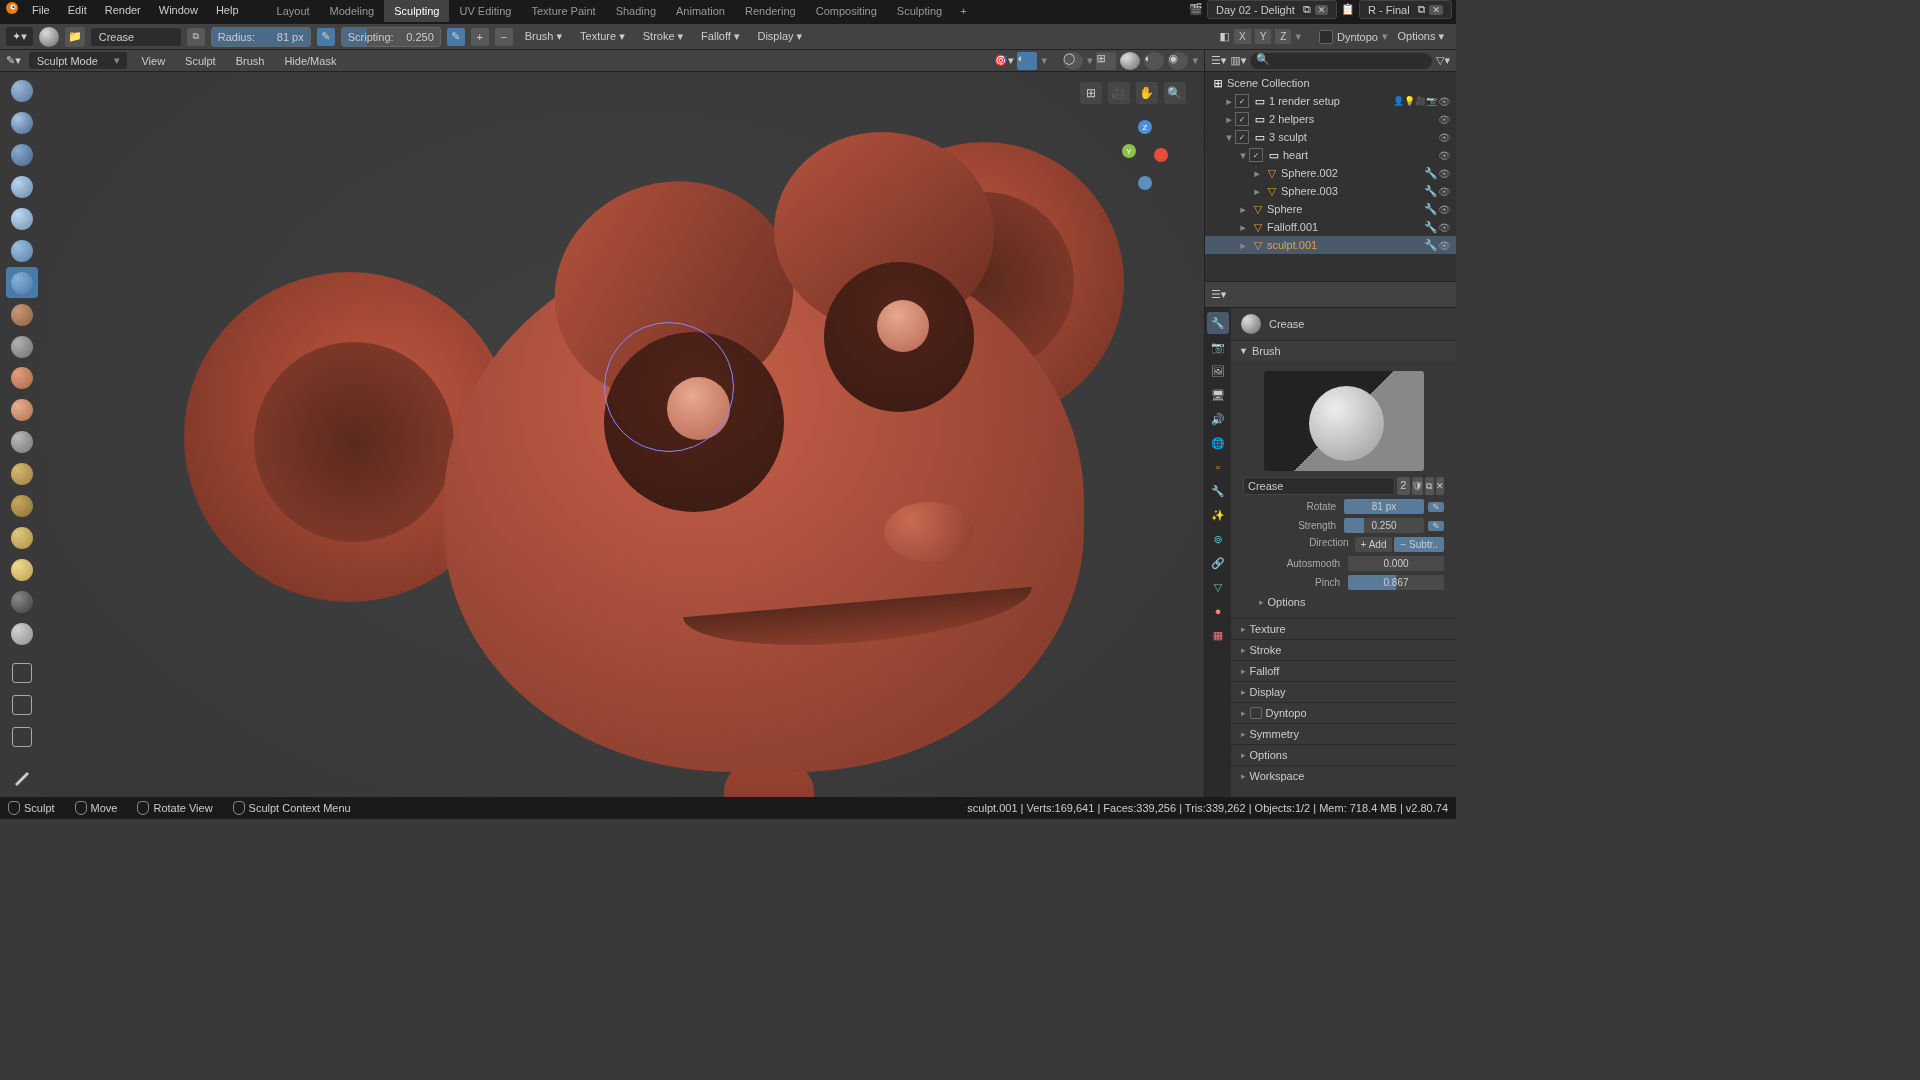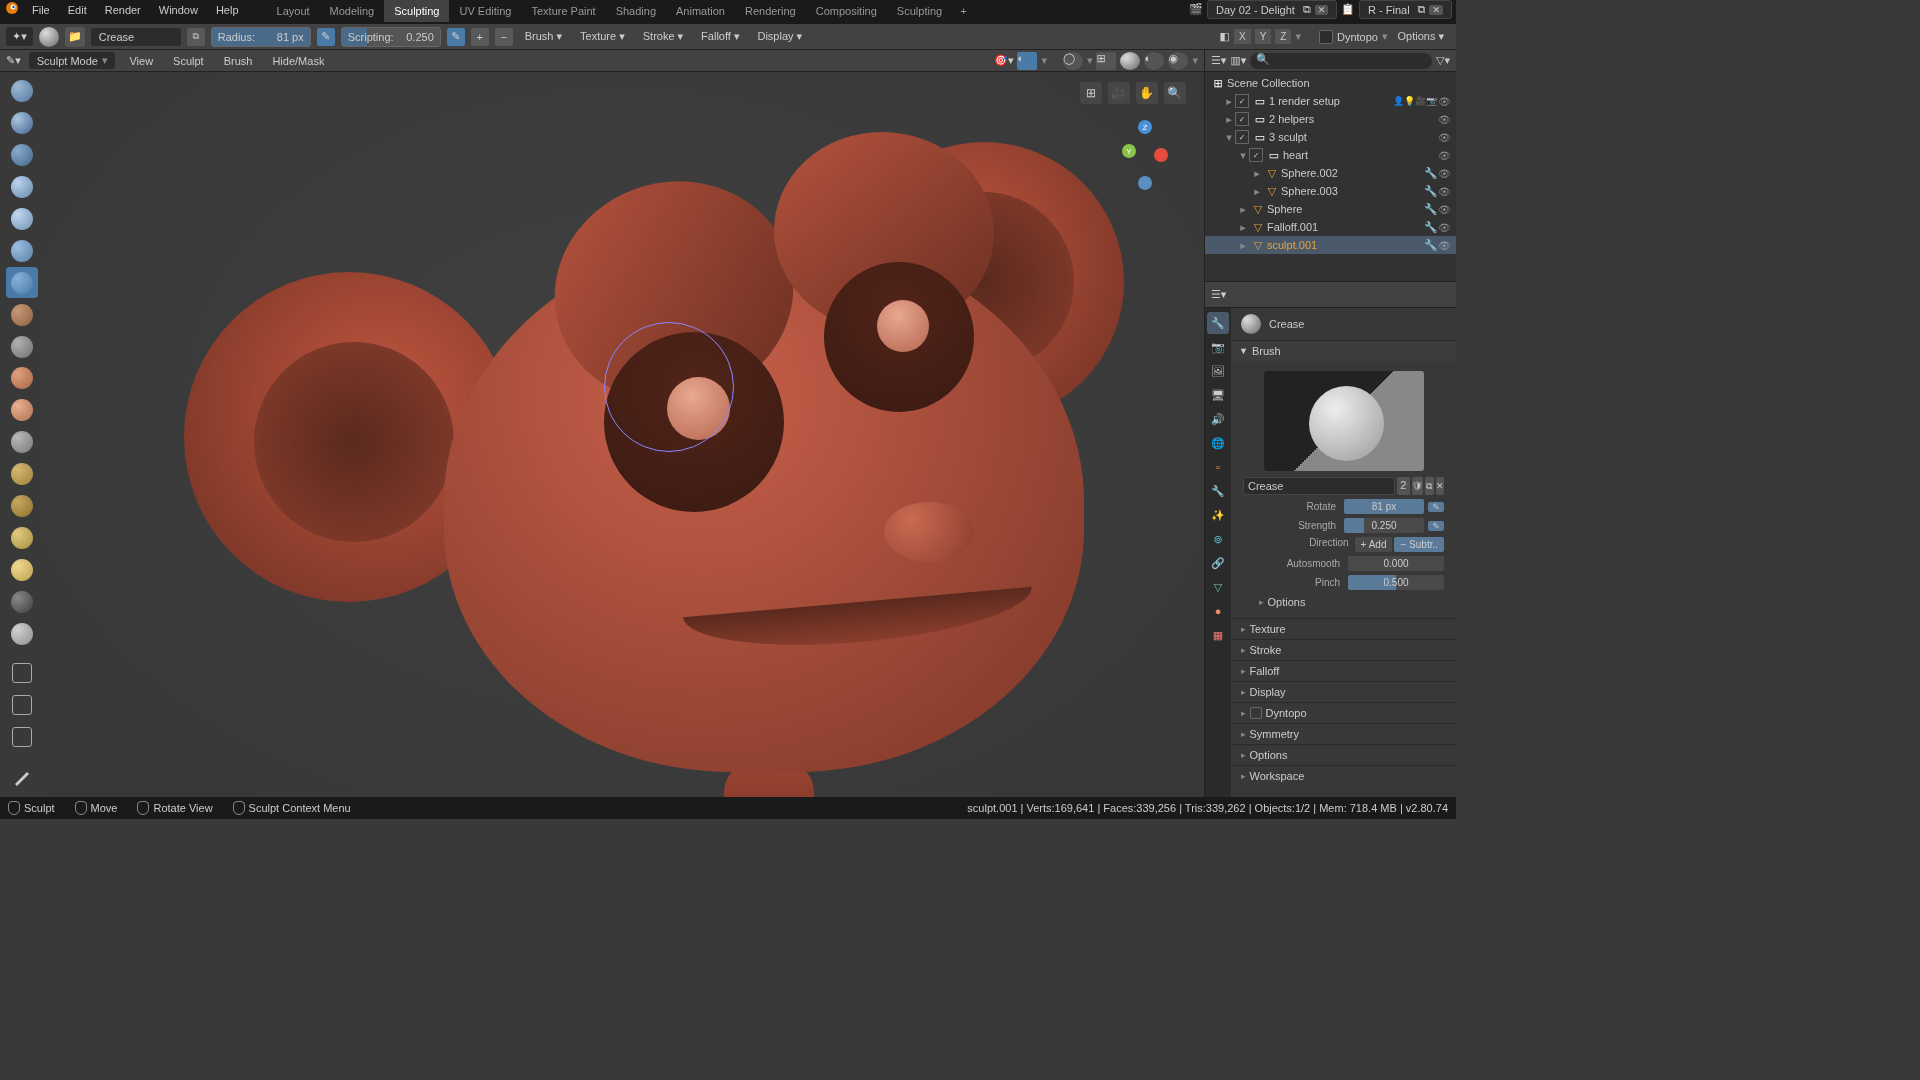--- a/index.html
+++ b/index.html
@@ -23,21 +23,21 @@
 .header2 .slider{background:#545454;padding:3px 6px;border-radius:3px;display:flex;justify-content:space-between;width:100px;border:1px solid #666}
 .header2 .slider.active{background:#4a6a8a}
 .header2 .tool-btn{width:18px;height:18px;background:#595959;border-radius:2px;display:flex;align-items:center;justify-content:center}
 .header2 .tool-btn.blue{background:#4a7aa8}
 .header2 .menu-item{padding:3px 6px}
 .header2 .right{margin-left:auto;display:flex;align-items:center;gap:4px}
 .header2 .check{width:14px;height:14px;border:1px solid #666;background:#2c2c2c;border-radius:2px;display:flex;align-items:center;justify-content:center}
 .header2 .axis-btn{padding:2px 5px;background:#555;font-size:10px}
 
 .header3{height:22px;background:#424242;display:flex;align-items:center;padding:0 6px;gap:8px;border-bottom:1px solid #222}
-.header3 .mode{background:#2c2c2c;padding:2px 8px;border-radius:3px;display:flex;align-items:center;gap:4px}
+.header3 .mode{background:#2c2c2c;padding:2px 8px;border-radius:3px;display:flex;align-items:center;gap:16px}
 .header3 .menu-item{padding:2px 6px}
 .header3 .right{margin-left:auto;display:flex;align-items:center;gap:4px}
 .header3 .shade-btn{width:20px;height:18px;background:#555;border-radius:2px}
 .header3 .shade-btn.active{background:#4a7aa8}
 
 .main{position:absolute;top:72px;left:0;right:0;bottom:22px;display:flex}
 .toolbar{width:44px;background:#393939;display:flex;flex-direction:column;padding:4px 6px;gap:0}
 .toolbar .tool{width:32px;height:32px;border-radius:4px;margin-bottom:1px;display:flex;align-items:center;justify-content:center;cursor:pointer}
 .toolbar .tool.active{background:#4a7aa8}
 .toolbar .tool-icon{width:22px;height:22px;border-radius:50%;background:radial-gradient(circle at 30% 30%,#ddd,#888)}
@@ -506,21 +506,21 @@
               <span class="label">Direction</span>
               <div class="btn">+  Add</div>
               <div class="btn active">−  Subtr..</div>
             </div>
             <div class="prop-row">
               <span class="label">Autosmooth</span>
               <div class="val" style="background:#4a4a4a;width:96px">0.000</div>
             </div>
             <div class="prop-row">
               <span class="label">Pinch</span>
-              <div class="val partial" style="width:96px">0.500</div>
+              <div class="val partial" style="width:96px">0.867</div>
             </div>
             <div class="collapse-row" style="border:none;padding-left:20px">
               <span class="arrow">▸</span>
                 <span>Options</span>
             </div>
           </div>
         </div>
         <div id="sections">
             <div class="collapse-row">
               <span class="arrow">▸</span>

